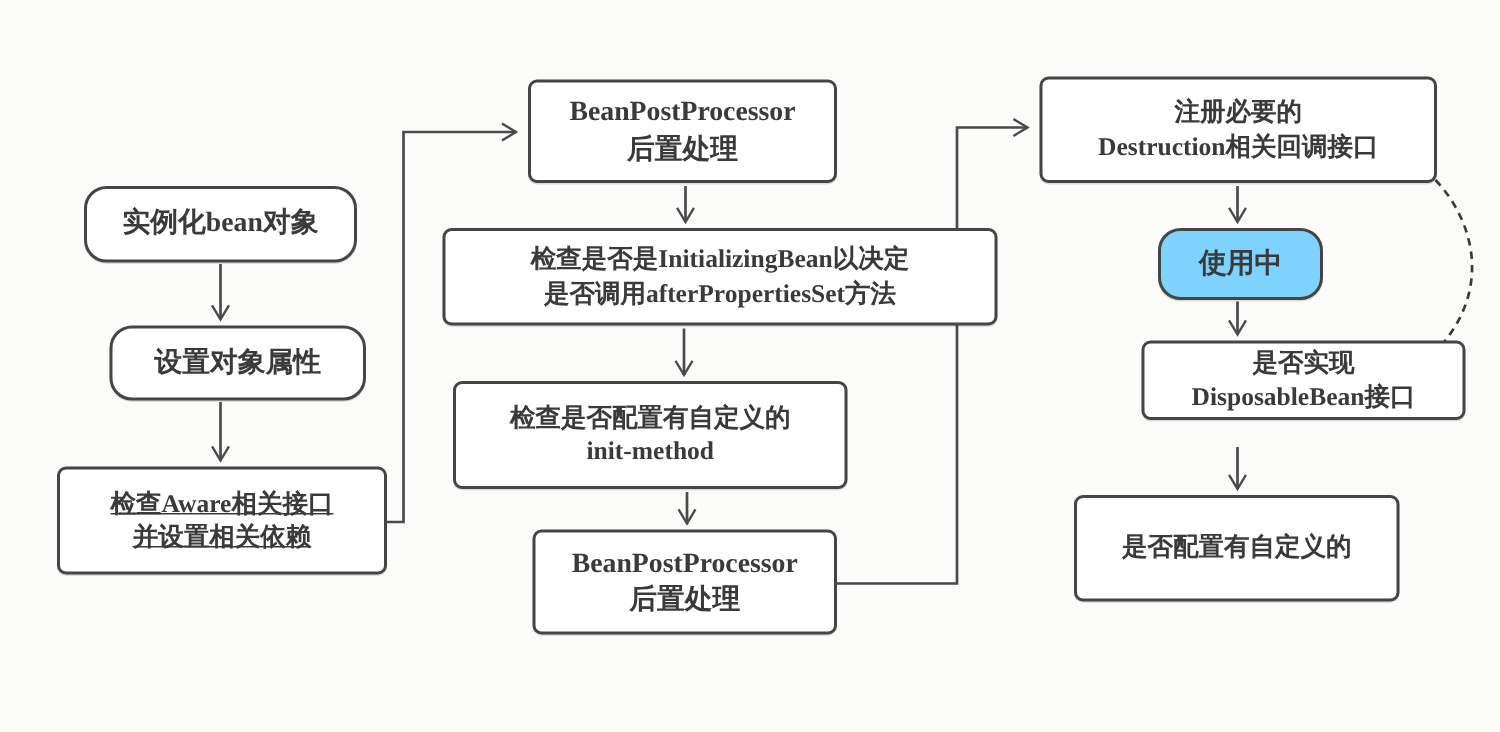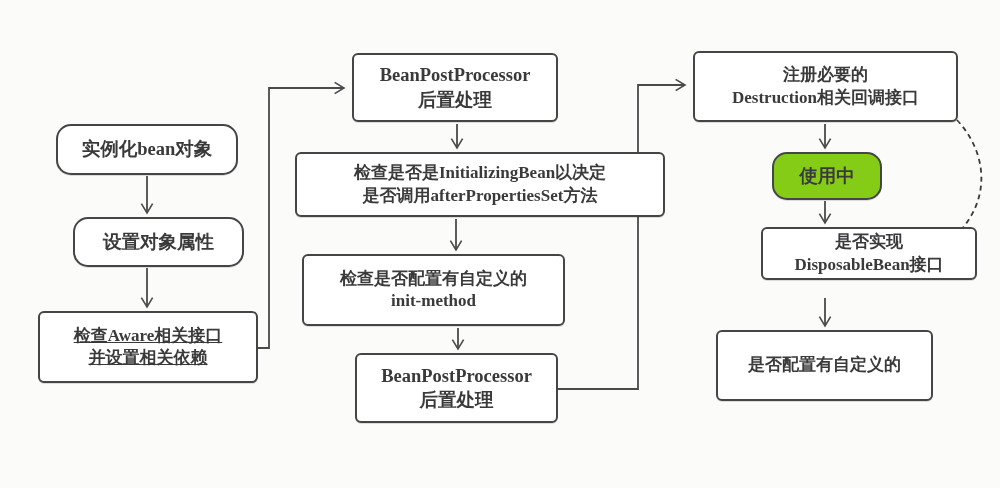--- a/index.html
+++ b/index.html
@@ -33,21 +33,21 @@
     align-items: center;
     justify-content: center;
     text-align: center;
     color: #3a3a3a;
     font-weight: bold;
     font-size: 17px;
     line-height: 1.32;
     box-shadow: 0 1px 0 rgba(0,0,0,0.12);
   }
   .node.big-text { font-size: 18.5px; }
-  .node.highlighted { background: #84cc16; }
+  .node.highlighted { background: #7dd3fc; }
   .node span { display: block; white-space: nowrap; }
 </style>
 </head>
 <body>
 
 <div class="canvas">
 
   <svg class="edges-layer" width="1000" height="488" viewBox="0 0 1000 488" xmlns="http://www.w3.org/2000/svg">
     <defs>
       <marker id="chev" viewBox="0 0 16 16" refX="13" refY="8" markerWidth="15" markerHeight="15" orient="auto" markerUnits="userSpaceOnUse">

